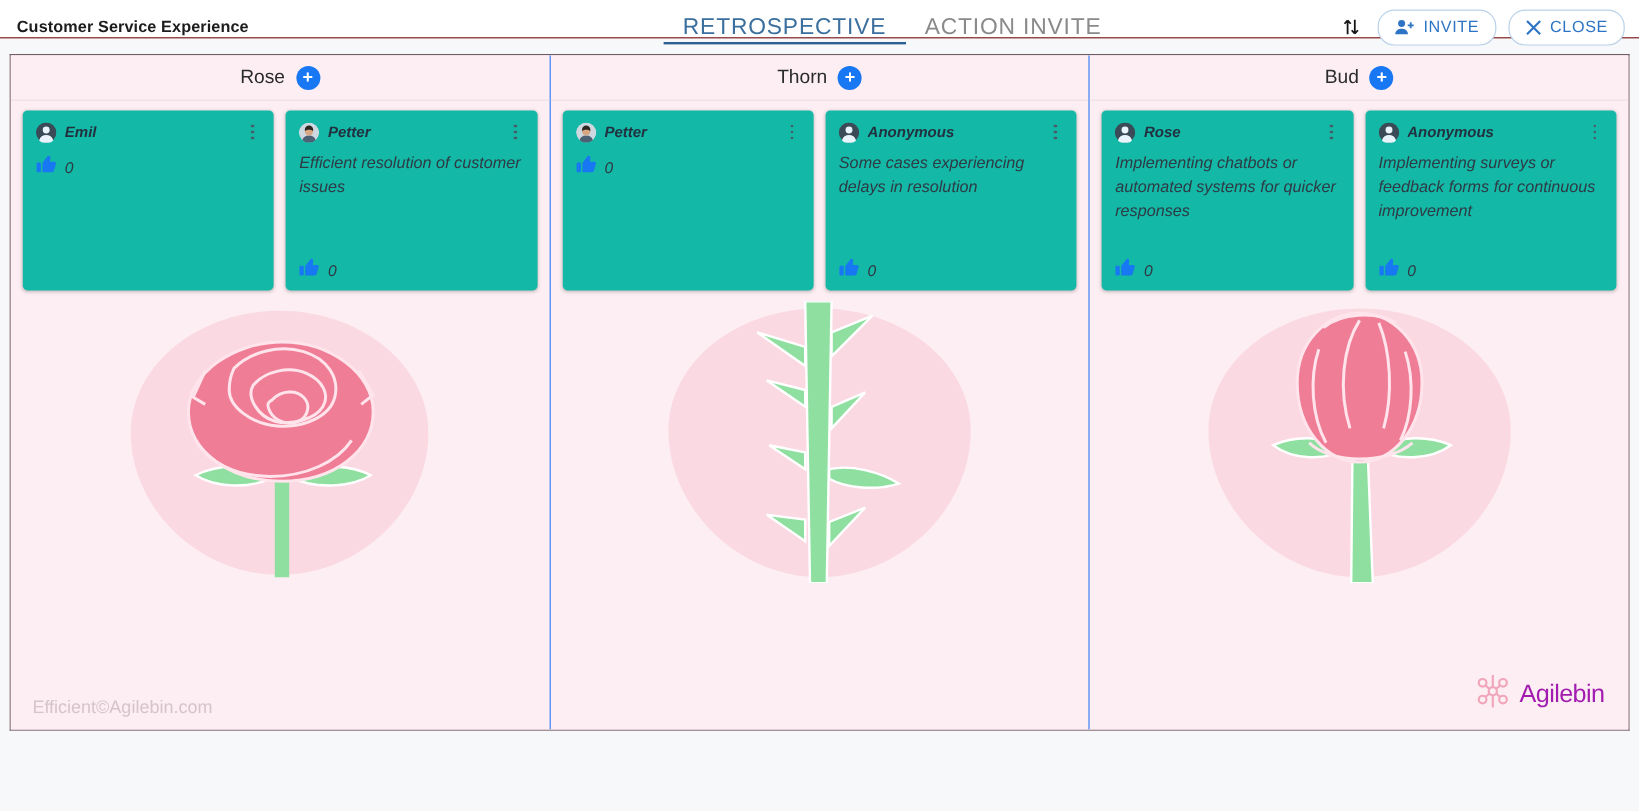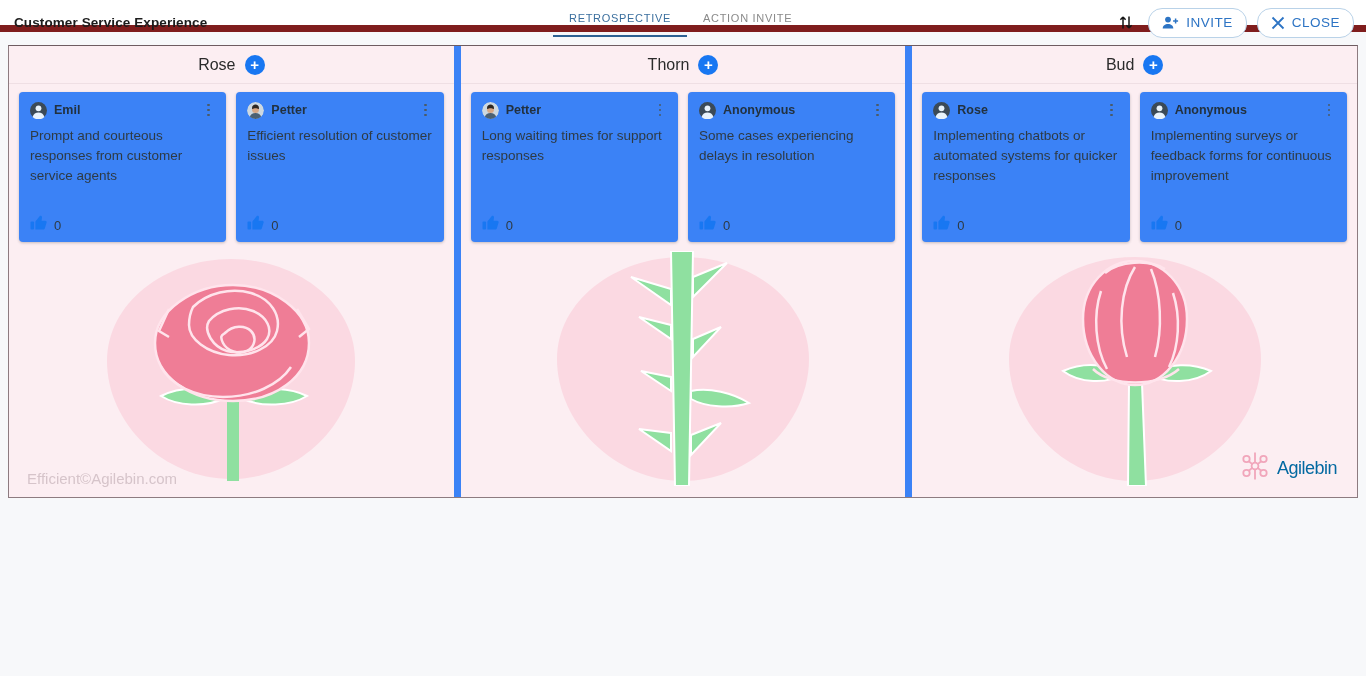--- a/index.html
+++ b/index.html
@@ -8,35 +8,35 @@
     font-family: "Liberation Sans", sans-serif;
     background: #f7f8fa;
     overflow: hidden;
   }
 
   
   .topbar {
     position: absolute; left: 0; top: 0;
     width: 1366px; height: 32px;
     background: #ffffff;
-    border-bottom: 7px solid #7f1d1d;
+    border-bottom: 1px solid #7f1d1d;
     display: flex; align-items: center;
   }
   .board-title {
     position: absolute; left: 14px; top: 15px;
     font-size: 13.5px; font-weight: bold; color: #1c1c1c;
     letter-spacing: .1px;
   }
   .tabs {
     position: absolute; left: 553px; top: 0;
     height: 45px; display: flex; align-items: flex-start;
   }
   .tab {
     height: 44px; padding: 12px 16px 0 16px;
-    font-size: 11px; letter-spacing: .7px;
+    font-size: 19px; letter-spacing: .7px;
     color: #8a8a8a; cursor: pointer; position: relative;
   }
   .tab.active { color: #3b6f9e; }
   .tab.active::after {
     content: ""; position: absolute; left: 0; right: 0; bottom: 7px;
     height: 2.5px; background: #2d6193;
   }
 
   .top-actions {
     position: absolute; right: 12px; top: 0; height: 45px;
@@ -52,34 +52,34 @@
     background: #fff; color: #2d74c4;
     display: flex; align-items: center; gap: 7px;
     padding: 0 13px; font-size: 13.5px; letter-spacing: .5px;
     cursor: pointer;
   }
   .pill-btn svg { display: block; }
 
   
   .board {
     position: absolute; left: 8px; top: 45px;
-    width: 1350px; height: 453px;
+    width: 1350px; height: 564px;
     border: 1px solid #8d7b80;
     border-top: 1.5px solid #6e5c61;
     display: flex;
     background: #fceef2;
     overflow: hidden;
   }
   .column {
     position: relative;
     flex: 1 1 0;
     background: #fceef2;
     overflow: hidden;
   }
-  .column + .column { border-left: 7px solid #3b82f6; }
+  .column + .column { border-left: 1px solid #3b82f6; }
 
   .col-header {
     height: 38px;
     display: flex; align-items: center; justify-content: center;
     gap: 9px;
     border-bottom: 1px solid #efdfe4;
     position: relative; z-index: 4;
   }
   .col-title { font-size: 16px; color: #2b2b2b; }
   .add-btn {
@@ -108,38 +108,38 @@
 
   .copyright {
     position: absolute; left: 18px; bottom: 10px;
     font-size: 15px; color: #d6c4ca; z-index: 3;
   }
   .brand {
     position: absolute; right: 20px; bottom: 12px;
     display: flex; align-items: center; gap: 7px; z-index: 3;
   }
   .brand-text {
-    font-size: 18px; color: #0369a1; letter-spacing: -.5px;
+    font-size: 21px; color: #a21caf; letter-spacing: -.5px;
   }
 
   
   .cards {
     position: relative; z-index: 3;
     display: flex; gap: 10px;
     padding: 8px 10px 0 10px;
     align-items: flex-start;
   }
   .card {
     flex: 1 1 0; min-width: 0;
-    background: #3b82f6;
+    background: #14b8a6;
     border-radius: 4px;
     box-shadow: 0 1px 3px rgba(0,0,0,.22);
     padding: 8px 11px 8px 11px;
     min-height: 150px;
-    display: flex; flex-direction: column;
+    display: flex; flex-direction: column; font-style: italic;
   }
   .card-head {
     display: flex; align-items: center; height: 20px;
   }
   .avatar-icon { width: 17px; height: 17px; flex: 0 0 auto; }
   .avatar-photo {
     width: 17px; height: 17px; border-radius: 50%;
     flex: 0 0 auto; overflow: hidden; display: block;
   }
   .author {
@@ -236,21 +236,20 @@
               <path d="M2.6 15c.8-3 3.2-4.4 5.9-4.4S13.6 12 14.4 15a8.5 8.5 0 0 1-11.8 0z" fill="#e9f3fb"></path>
             </svg>
           </span>
           <span class="author">Emil</span>
           <span class="kebab">
               <i></i>
               <i></i>
               <i></i>
             </span>
         </div>
-        <div class="card-body">Prompt and courteous responses from customer service agents</div>
         <div class="card-foot">
           <span>
             <svg width="17" height="16" viewBox="0 0 17 16">
               <rect x="0.5" y="6.5" width="3.6" height="8" rx="1" fill="#1877f2"></rect>
               <path d="M5.4 6.6 9.6 1.2c.9-1 2.5-.3 2.4 1l-.4 3.6h3.6c1 0 1.7.9 1.4 1.8l-1.7 5.6c-.2.8-.9 1.3-1.7 1.3H5.4z" fill="#1877f2"></path>
             </svg>
           </span>
           <span class="like-count">0</span>
         </div>
       </div>
@@ -322,21 +321,20 @@
               <path d="M5 6.3c0-2.4 1.6-3.7 3.5-3.7S12 3.9 12 6.3c0 .6-.3 1-.6.7-1-1-4.6-1.2-5.8 0-.3.3-.6-.1-.6-.7z" fill="#2d2722"></path>
             </svg>
           </span>
           <span class="author">Petter</span>
           <span class="kebab">
               <i></i>
               <i></i>
               <i></i>
             </span>
         </div>
-        <div class="card-body">Long waiting times for support responses</div>
         <div class="card-foot">
           <span>
             <svg width="17" height="16" viewBox="0 0 17 16">
               <rect x="0.5" y="6.5" width="3.6" height="8" rx="1" fill="#1877f2"></rect>
               <path d="M5.4 6.6 9.6 1.2c.9-1 2.5-.3 2.4 1l-.4 3.6h3.6c1 0 1.7.9 1.4 1.8l-1.7 5.6c-.2.8-.9 1.3-1.7 1.3H5.4z" fill="#1877f2"></path>
             </svg>
           </span>
           <span class="like-count">0</span>
         </div>
       </div>

